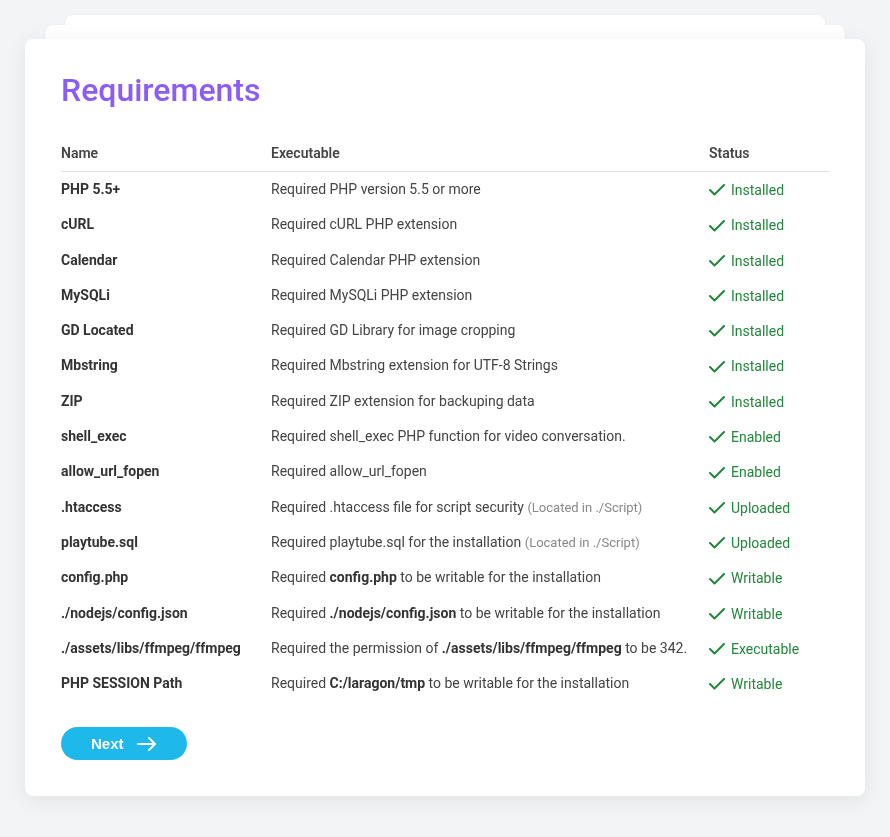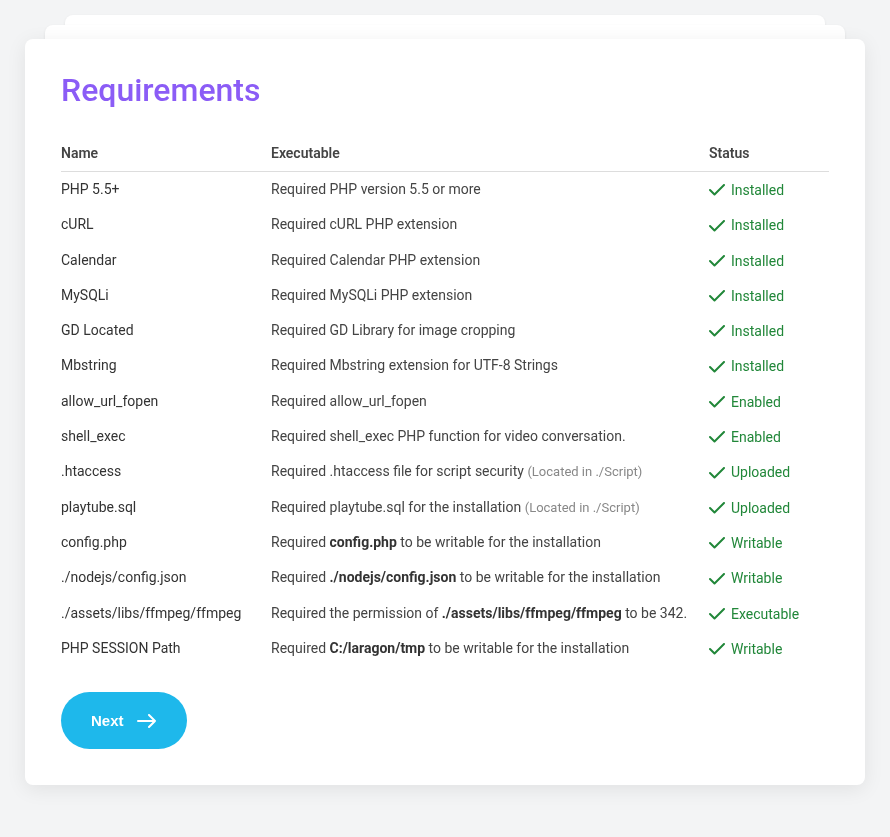--- a/index.html
+++ b/index.html
@@ -53,39 +53,39 @@
   padding: 8px 0 10px;
   border-bottom: 1px solid #ddd;
 }
 thead th.status-col { width: 120px; }
 tbody td {
   padding: 9px 0;
   color: #444;
   font-size: 14px;
   vertical-align: top;
 }
-td.name { color: #333; width: 210px; padding-right: 12px;}
+td.name { color: #333; width: 210px; padding-right: 12px; font-weight: bold;}
 td.desc { color: #444; }
 td.desc .hint { color: #888; font-size: 13px; }
 td.desc strong { font-weight: 700; color: #333; }
 td.status { color: #218739; white-space: nowrap; }
 .check {
   display: inline-block;
   vertical-align: middle;
   margin-right: 6px;
 }
 .check svg { display: block; }
 .status-text { vertical-align: middle; }
 .next-btn {
   margin-top: 26px;
   background: #1eb8eb;
   color: #fff;
   border: none;
   border-radius: 999px;
-  padding: 20px 30px;
+  padding: 8px 30px;
   font-size: 15px;
   font-weight: 600;
   cursor: pointer;
   display: inline-flex;
   align-items: center;
   gap: 13px;
 }
 .next-btn svg { display: block; }
 </style>
 </head>
@@ -141,29 +141,36 @@
                 </svg></span><span class="status-text">Installed</span></td>
           </tr>
           <tr>
             <td class="name">Mbstring</td>
             <td class="desc"><span>Required Mbstring extension for UTF-8 Strings</span></td>
             <td class="status"><span class="check"><svg width="16" height="12" viewBox="0 0 16 12" fill="none">
                   <path d="M1 6l4.5 4.5L15 1" stroke="#218739" stroke-width="2" stroke-linecap="round" stroke-linejoin="round"></path>
                 </svg></span><span class="status-text">Installed</span></td>
           </tr>
           <tr>
+            <td class="name">ZIP</td>
+            <td class="desc"><span>Required ZIP extension for backuping data</span></td>
+            <td class="status"><span class="check"><svg width="16" height="12" viewBox="0 0 16 12" fill="none">
+                  <path d="M1 6l4.5 4.5L15 1" stroke="#218739" stroke-width="2" stroke-linecap="round" stroke-linejoin="round"></path>
+                </svg></span><span class="status-text">Installed</span></td>
+          </tr>
+          <tr>
+            <td class="name">shell_exec</td>
+            <td class="desc"><span>Required shell_exec PHP function for video conversation.</span></td>
+            <td class="status"><span class="check"><svg width="16" height="12" viewBox="0 0 16 12" fill="none">
+                  <path d="M1 6l4.5 4.5L15 1" stroke="#218739" stroke-width="2" stroke-linecap="round" stroke-linejoin="round"></path>
+                </svg></span><span class="status-text">Enabled</span></td>
+          </tr>
+          <tr>
             <td class="name">allow_url_fopen</td>
             <td class="desc"><span>Required allow_url_fopen</span></td>
-            <td class="status"><span class="check"><svg width="16" height="12" viewBox="0 0 16 12" fill="none">
-                  <path d="M1 6l4.5 4.5L15 1" stroke="#218739" stroke-width="2" stroke-linecap="round" stroke-linejoin="round"></path>
-                </svg></span><span class="status-text">Enabled</span></td>
-          </tr>
-          <tr>
-            <td class="name">shell_exec</td>
-            <td class="desc"><span>Required shell_exec PHP function for video conversation.</span></td>
             <td class="status"><span class="check"><svg width="16" height="12" viewBox="0 0 16 12" fill="none">
                   <path d="M1 6l4.5 4.5L15 1" stroke="#218739" stroke-width="2" stroke-linecap="round" stroke-linejoin="round"></path>
                 </svg></span><span class="status-text">Enabled</span></td>
           </tr>
           <tr>
             <td class="name">.htaccess</td>
             <td class="desc"><span>Required .htaccess file for script security </span><span class="hint">(Located in ./Script)</span></td>
             <td class="status"><span class="check"><svg width="16" height="12" viewBox="0 0 16 12" fill="none">
                   <path d="M1 6l4.5 4.5L15 1" stroke="#218739" stroke-width="2" stroke-linecap="round" stroke-linejoin="round"></path>
                 </svg></span><span class="status-text">Uploaded</span></td>

